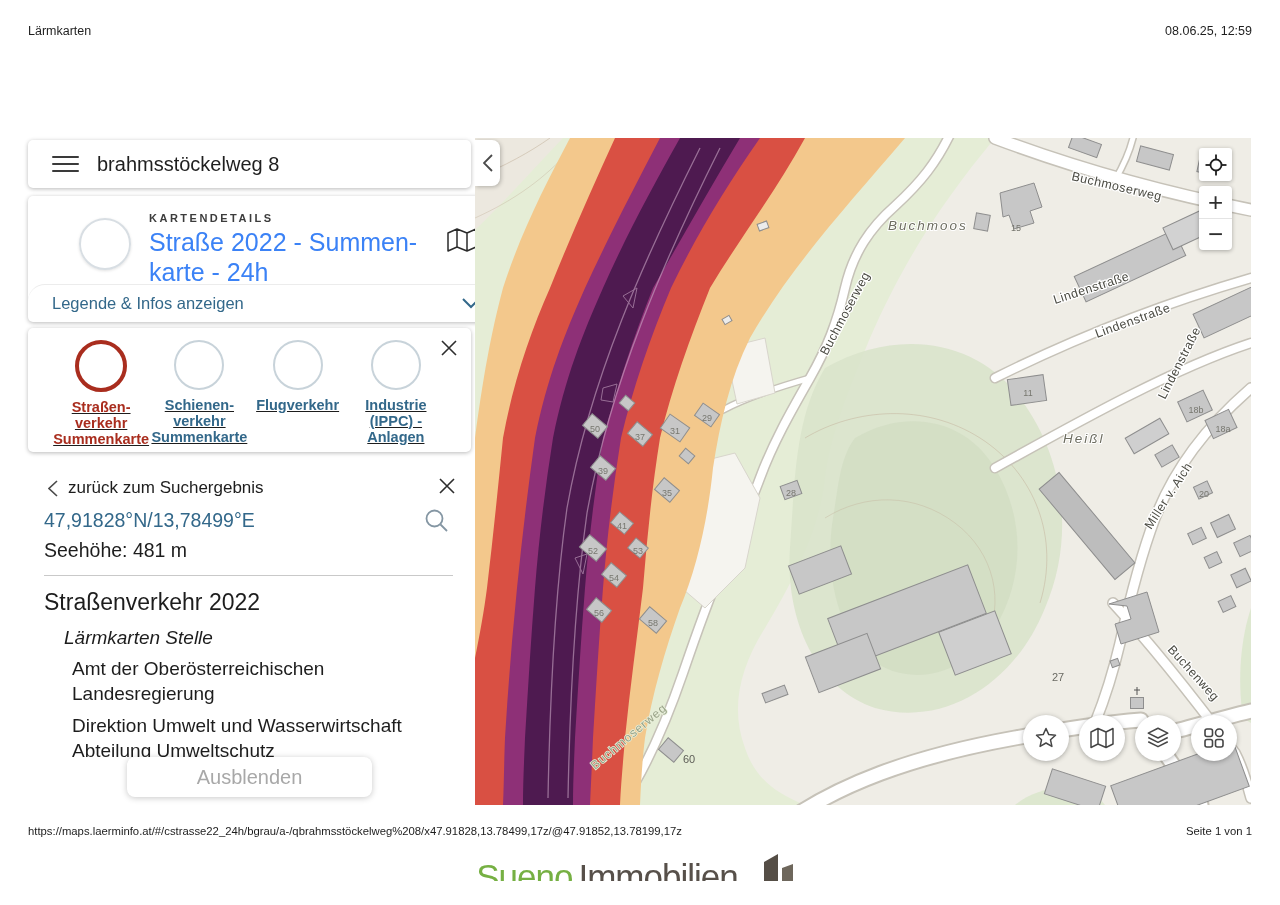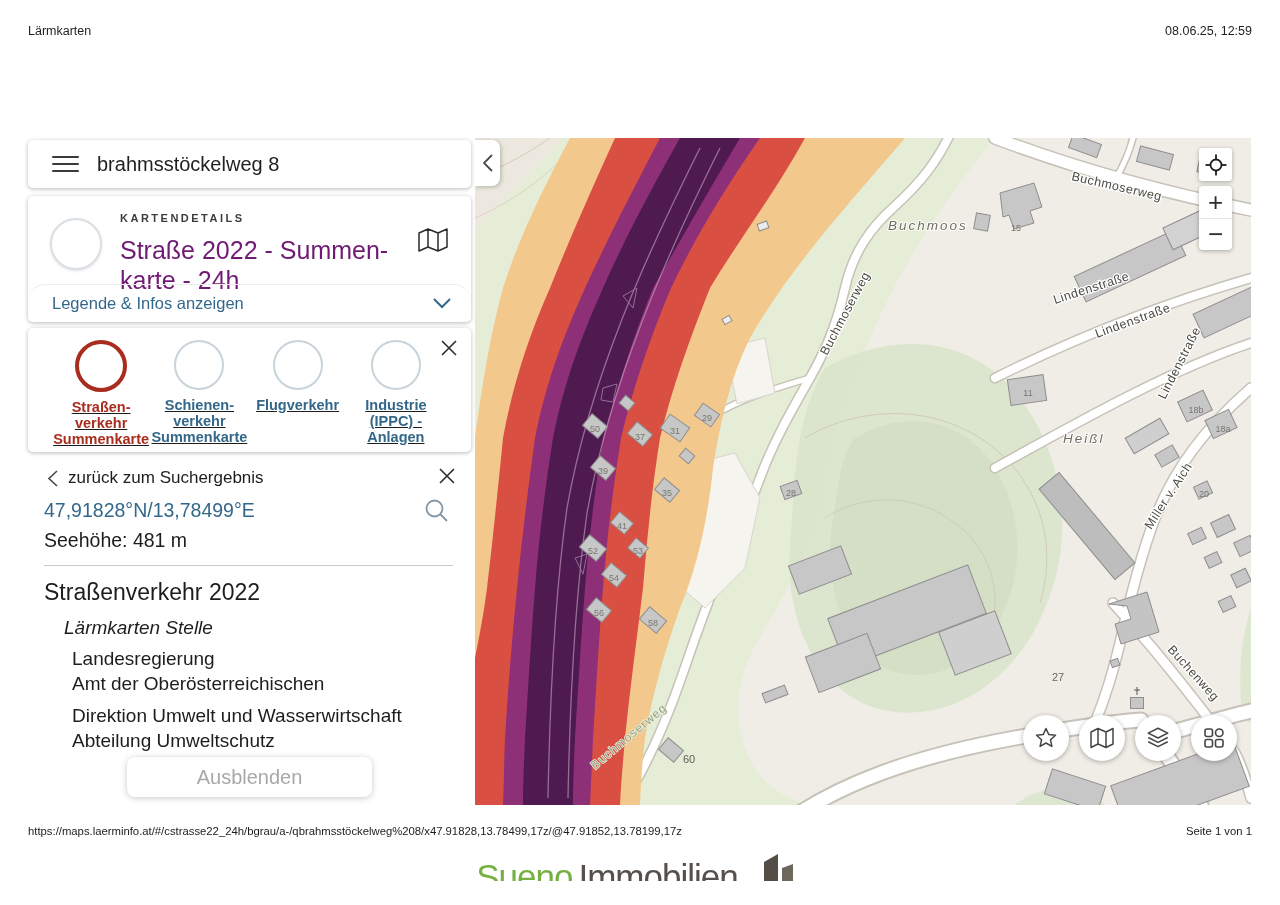--- a/index.html
+++ b/index.html
@@ -13,44 +13,44 @@
   
   .app{position:absolute;left:28px;top:138px;width:1223px;height:667px;}
   .card{position:absolute;left:0;width:443px;background:#fff;border-radius:5px;
         box-shadow:0 1px 4px rgba(0,0,0,.28);}
   
   .search-card{top:2px;height:48px;display:flex;align-items:center;}
   .hamburger{width:27px;height:16px;margin:0 18px 0 24px;display:flex;flex-direction:column;justify-content:space-between;cursor:pointer;}
   .hamburger span{display:block;height:2px;background:#3a3a3a;border-radius:1px;}
   .search-text{font-size:20px;color:#1f1f1f;}
   
-  .details-card{top:58px;height:126px;}
+  .details-card{top:58px;height:126px;padding-left:29px;}
   .dc-top{display:flex;padding:16px 18px 0 22px;}
   .dc-circle{width:48px;height:48px;border-radius:50%;border:2px solid #d8dee3;
              box-shadow:0 1px 3px rgba(0,0,0,.12);flex:0 0 auto;margin-top:6px;}
   .dc-texts{margin-left:18px;flex:1;}
   .dc-label{font-size:11px;font-weight:700;letter-spacing:2.5px;color:#3c3c3c;}
-  .dc-title{font-size:25px;line-height:30px;font-weight:500;color:#701a75;margin-top:11px;}
+  .dc-title{font-size:25px;line-height:30px;font-weight:500;color:#3b82f6;margin-top:3px;}
   .dc-title span{display:block;}
   .dc-mapicon{margin:14px 4px 0 6px;}
   .dc-legend{position:absolute;left:0;right:0;bottom:0;height:37px;border-top:1px solid #ececec;
              display:flex;align-items:center;justify-content:space-between;padding:0 20px 0 24px;cursor:pointer;border-radius:17px;}
   .dc-legend-text{font-size:16.5px;color:#33688a;}
   
   .layers-card{top:190px;height:124px;padding:0;text-decoration:underline;}
   .lc-close{position:absolute;top:8px;right:10px;padding:4px;cursor:pointer;}
   .lc-row{display:flex;justify-content:space-between;padding:12px 26px 0 24px;}
   .lc-opt{width:104px;display:flex;flex-direction:column;align-items:center;cursor:pointer;}
   .lc-circle{width:46px;height:46px;border-radius:50%;border:2px solid #c8d3da;background:#fff;}
   .lc-opt.selected .lc-circle{border:4px solid #a92d1e;width:44px;height:44px;}
   .lc-label{margin-top:7px;font-size:14.5px;font-weight:700;line-height:16px;text-align:center;color:#33688a;}
   .lc-opt.selected .lc-label{color:#a92d1e;}
   .lc-label span{display:block;}
   
-  .result-block{position:absolute;left:0;top:312px;width:443px;padding:0;}
+  .result-block{position:absolute;left:0;top:322px;width:443px;padding:0;}
   .rb-back{display:flex;align-items:center;margin:14px 12px 0 20px;}
   .rb-back-text{font-size:17px;color:#1d1d1d;margin-left:10px;flex:1;cursor:pointer;}
   .rb-close{padding:4px;cursor:pointer;}
   .rb-address{font-size:19.5px;margin:16px 16px 0 16px;}
   .rb-coordrow{display:flex;align-items:center;justify-content:space-between;margin:6px 22px 0 16px;}
   .rb-coords{font-size:19.5px;color:#33688a;cursor:pointer;}
   .rb-elev{font-size:19.5px;margin:6px 16px 0 16px;}
   .rb-divider{border-top:1px solid #c9c9c9;margin:13px 0 0 16px;width:409px;}
   .rb-h2{font-size:23px;font-weight:500;margin:13px 16px 0 16px;}
   .rb-sub{font-size:19px;font-style:italic;margin:11px 16px 0 36px;}
@@ -192,22 +192,22 @@
         <svg width="25" height="25" viewBox="0 0 25 25">
             <circle cx="10.5" cy="10.5" r="8" fill="none" stroke="#8496a3" stroke-width="1.8"></circle>
             <line x1="16.5" y1="16.5" x2="23" y2="23" stroke="#8496a3" stroke-width="1.8"></line>
           </svg>
       </div>
       <div class="rb-elev">Seehöhe: 481 m</div>
       <div class="rb-divider"></div>
       <div class="rb-h2">Straßenverkehr 2022</div>
       <div class="rb-sub">Lärmkarten Stelle</div>
       <div class="rb-body">
+        <span>Amt der Oberösterreichischen</span>
         <span>Landesregierung</span>
-        <span>Amt der Oberösterreichischen</span>
       </div>
       <div class="rb-body">
         <span>Direktion Umwelt und Wasserwirtschaft</span>
         <span>Abteilung Umweltschutz</span>
       </div>
     </div>
 
     <button class="hide-btn">Ausblenden</button>
 
     <div class="map">

